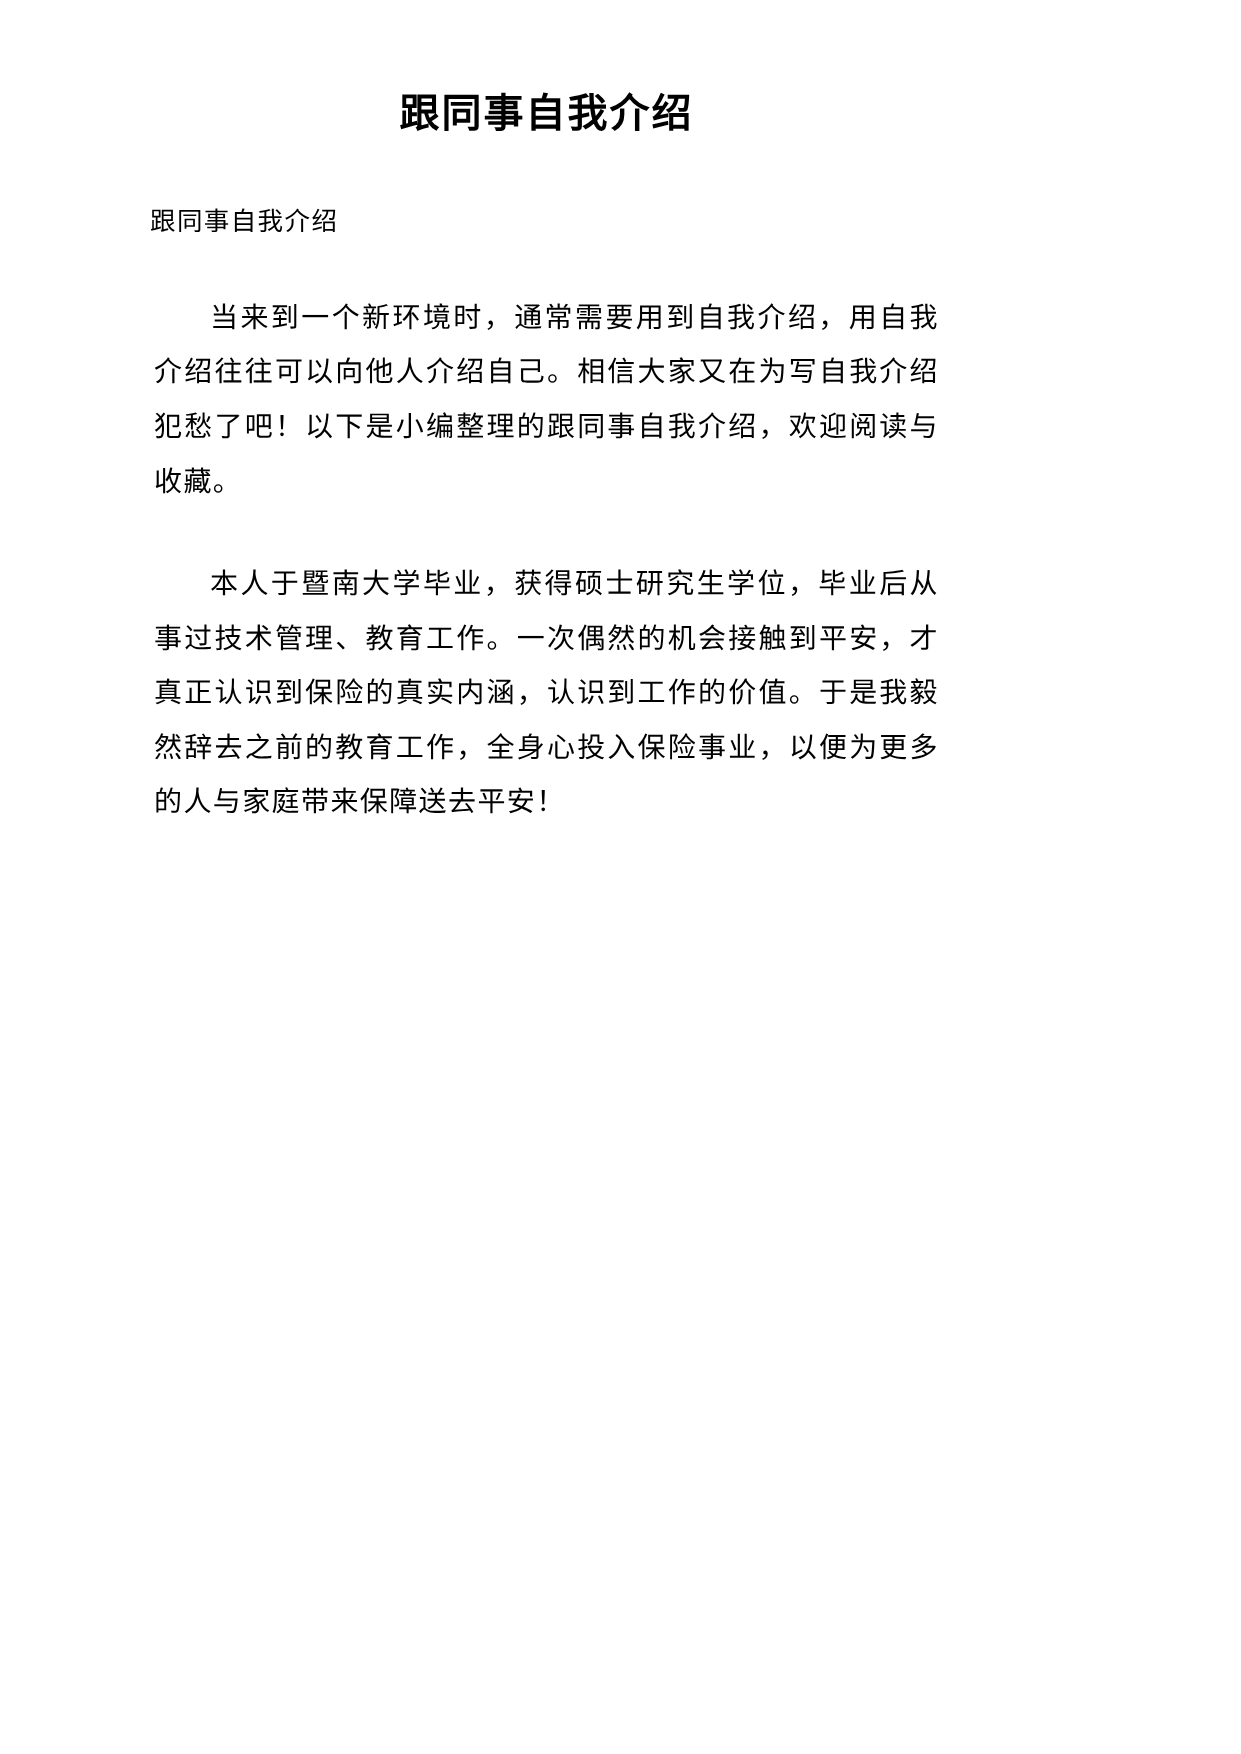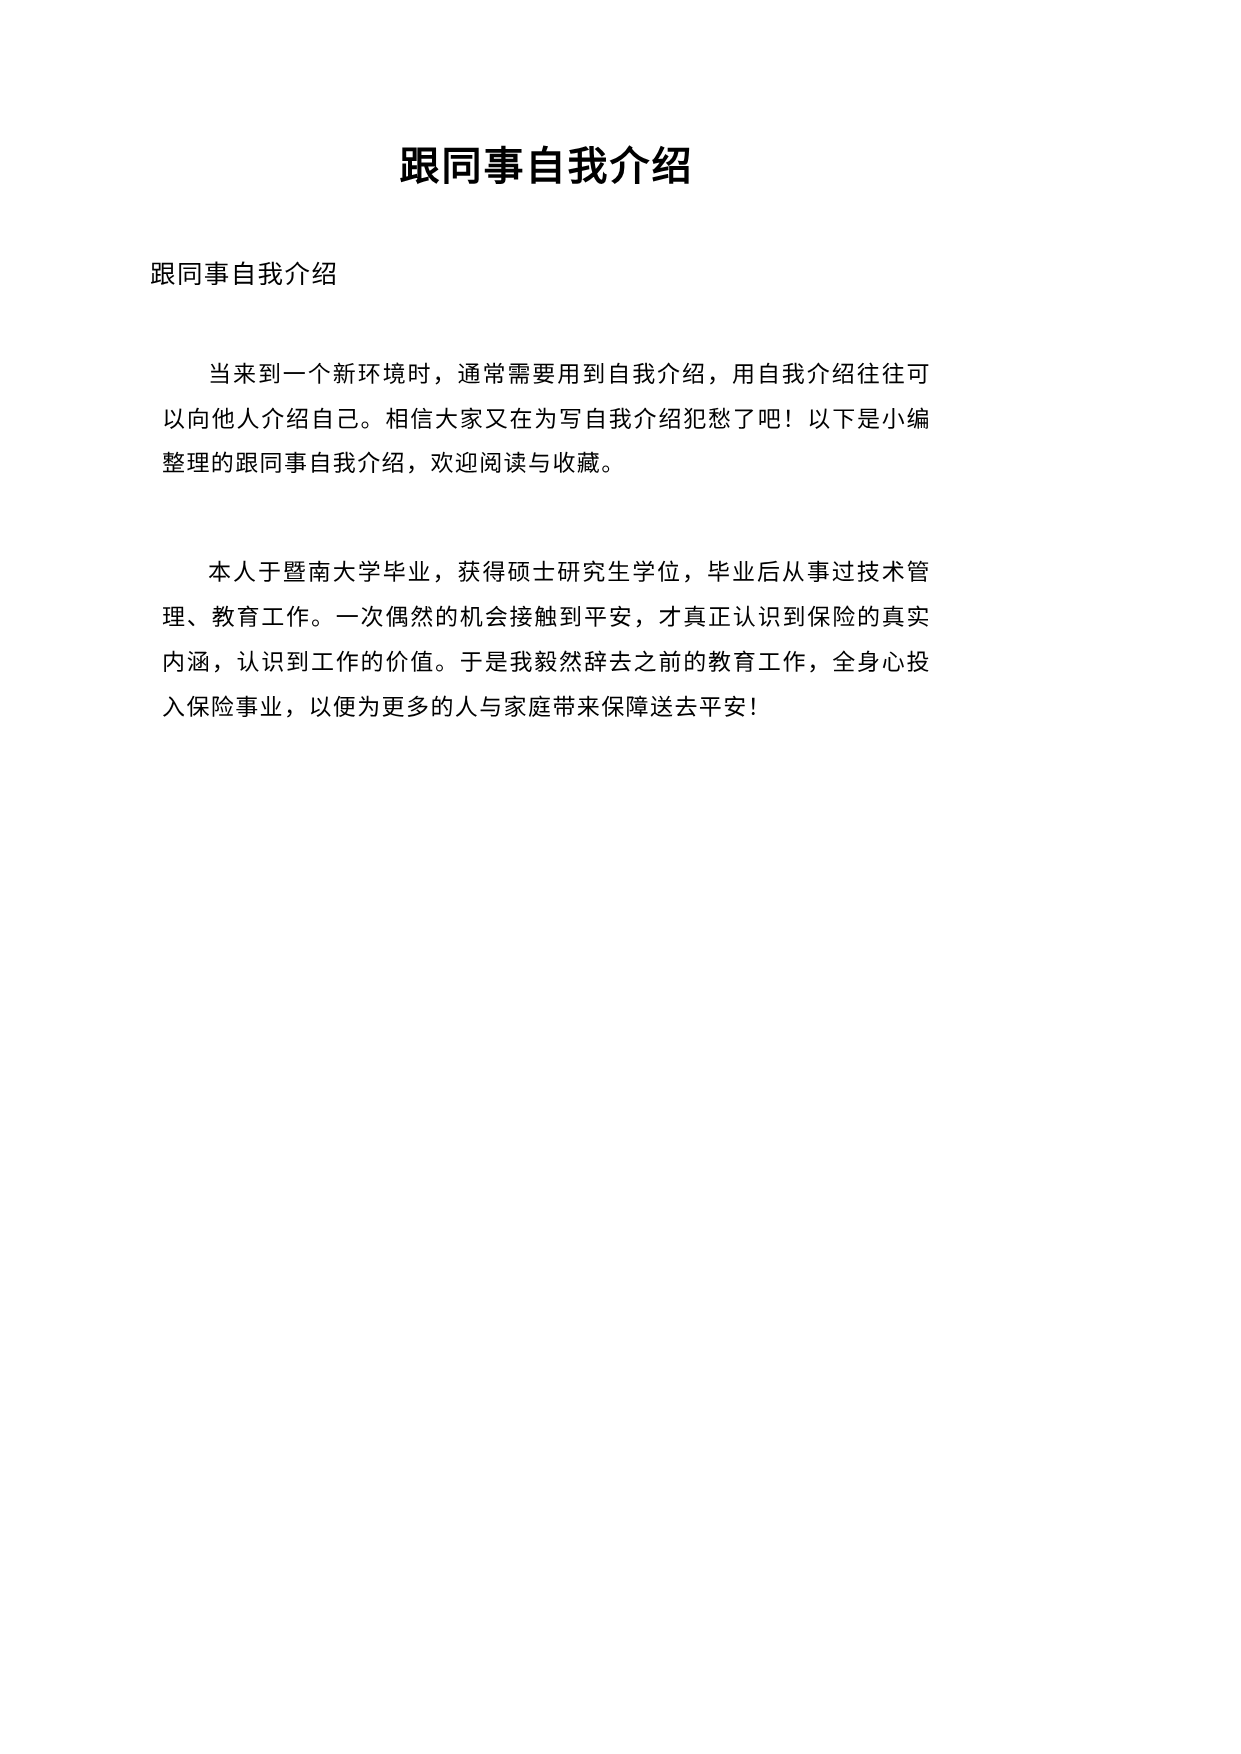--- a/index.html
+++ b/index.html
@@ -11,38 +11,38 @@
     width: 1241px;
     height: 1754px;
     font-family: "DejaVu Serif", "Liberation Serif", serif;
     color: #000000;
     -webkit-font-smoothing: antialiased;
   }
   .page {
     box-sizing: border-box;
     width: 1093px;
     height: 1754px;
-    padding: 116px 150px 90px 150px;
+    padding: 63px 150px 90px 150px;
     position: relative;
   }
   .doc-title {
     font-size: 40px;
     font-weight: bold;
     text-align: center;
     letter-spacing: 2px;
     margin: 22px 0 0 0;
     line-height: 1.4;
   }
   .para {
-    font-size: 23px;
+    font-size: 28px;
     line-height: 1.95;
     letter-spacing: 1.4px;
     text-align: justify;
     text-justify: inter-ideograph;
-    margin: 12px;
+    margin: 4px;
   }
   .para.indent {
     text-indent: 2em;
   }
   .heading-line {
     font-size: 25.5px;
     line-height: 1.95;
     letter-spacing: 1.4px;
     margin: 0;
   }

